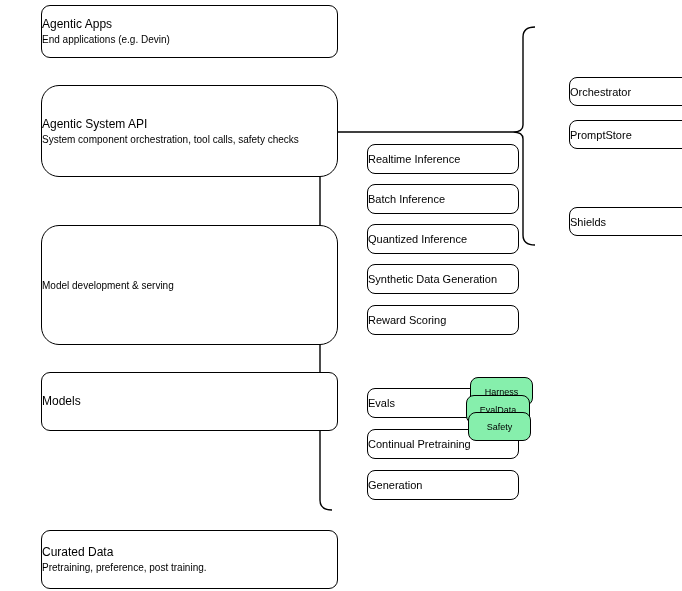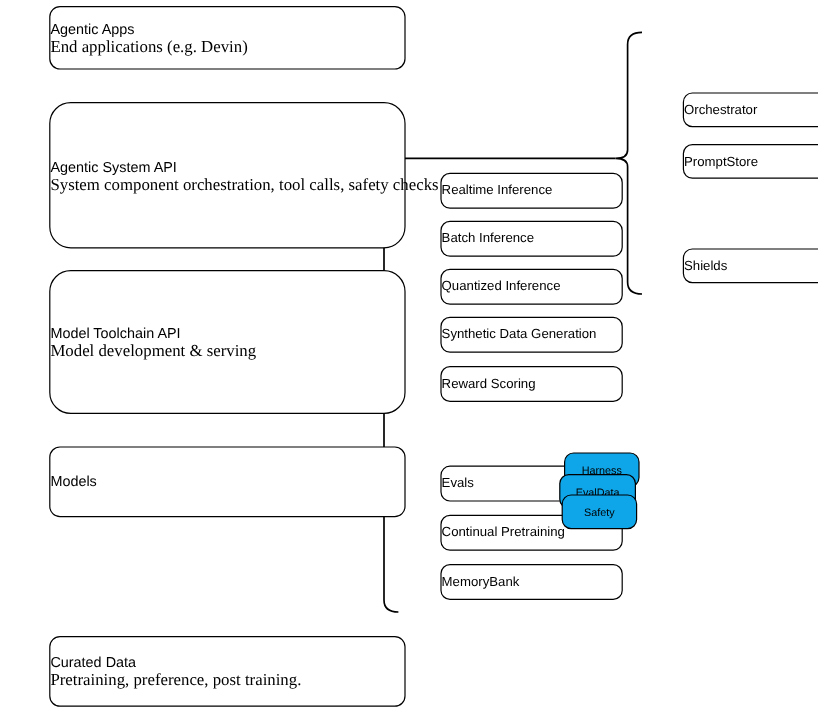--- a/index.html
+++ b/index.html
@@ -43,25 +43,24 @@
   }
   .leftbox.bigradius {
     border-radius: 18px;
   }
   .leftbox .title {
     font-size: 12px;
     line-height: 15px;
     white-space: nowrap;
   }
   .leftbox .subtitle {
-    font-size: 14px;
+    font-size: 10px;
     line-height: 12px;
     margin-top: 2px;
     white-space: nowrap;
-    font-family: Liberation Serif, serif;
   }
   .midbox {
     left: 329px;
     width: 152px;
     height: 30px;
     border-radius: 8px;
     font-size: 11px;
     white-space: nowrap;
   }
   .rightbox {
@@ -69,21 +68,21 @@
     width: 149px;
     height: 29px;
     border-radius: 8px;
     font-size: 11px;
     white-space: nowrap;
   }
   .pill {
     position: absolute;
     box-sizing: border-box;
     border: 1.5px solid #000000;
-    background: #0ea5e9;
+    background: #86efac;
     border-radius: 8px;
     display: flex;
     align-items: center;
     justify-content: center;
     font-size: 9px;
     height: 29px;
     white-space: nowrap;
   }
 </style>
 </head>
@@ -95,27 +94,26 @@
     <path d="M306,132 L513,132" stroke="#000000" stroke-width="1.4" fill="none"></path>
     <path d="M332,139 Q320,139 320,149 L320,316 Q320,324 311,324 Q320,324 320,332 L320,500 Q320,510 332,510" stroke="#000000" stroke-width="1.4" fill="none"></path>
     <path d="M535,27 Q523,27 523,37 L523,125 Q523,132 513,132 Q523,132 523,139 L523,235 Q523,245 535,245" stroke="#000000" stroke-width="1.4" fill="none"></path>
   </svg>
 
   <div class="node leftbox" style="top:5px;height:53px;">
     <div class="title">Agentic Apps</div>
     <div class="subtitle">End applications (e.g. Devin)</div>
   </div>
 
-  <div class="node leftbox bigradius" style="top:85px;height:122px;">
+  <div class="node leftbox bigradius" style="top:85px;height:92px;">
     <div class="title">Agentic System API</div>
     <div class="subtitle">System component orchestration, tool calls, safety checks</div>
   </div>
 
   <div class="node leftbox bigradius" style="top:225px;height:120px;">
-    <div class="title">Model Toolchain API</div>
     <div class="subtitle">Model development &amp; serving</div>
   </div>
 
   <div class="node leftbox" style="top:372px;height:59px;">
     <div class="title">Models</div>
   </div>
 
 
   <div class="node leftbox" style="top:530px;height:59px;">
     <div class="title">Curated Data</div>
@@ -137,21 +135,21 @@
   <div class="node midbox" style="top:305px;">
     <span>Reward Scoring</span>
   </div>
   <div class="node midbox" style="top:429px;">
     <span>Continual Pretraining</span>
   </div>
   <div class="node midbox" style="top:388px;">
     <span>Evals</span>
   </div>
   <div class="node midbox" style="top:470px;">
-    <span>MemoryBank</span>
+    <span>Generation</span>
   </div>
 
   <div class="pill" style="left:470px;top:377px;width:63px;">
     <span>Harness</span>
   </div>
   <div class="pill" style="left:466px;top:395px;width:64px;">
     <span>EvalData</span>
   </div>
   <div class="pill" style="left:468px;top:412px;width:63px;">
     <span>Safety</span>

